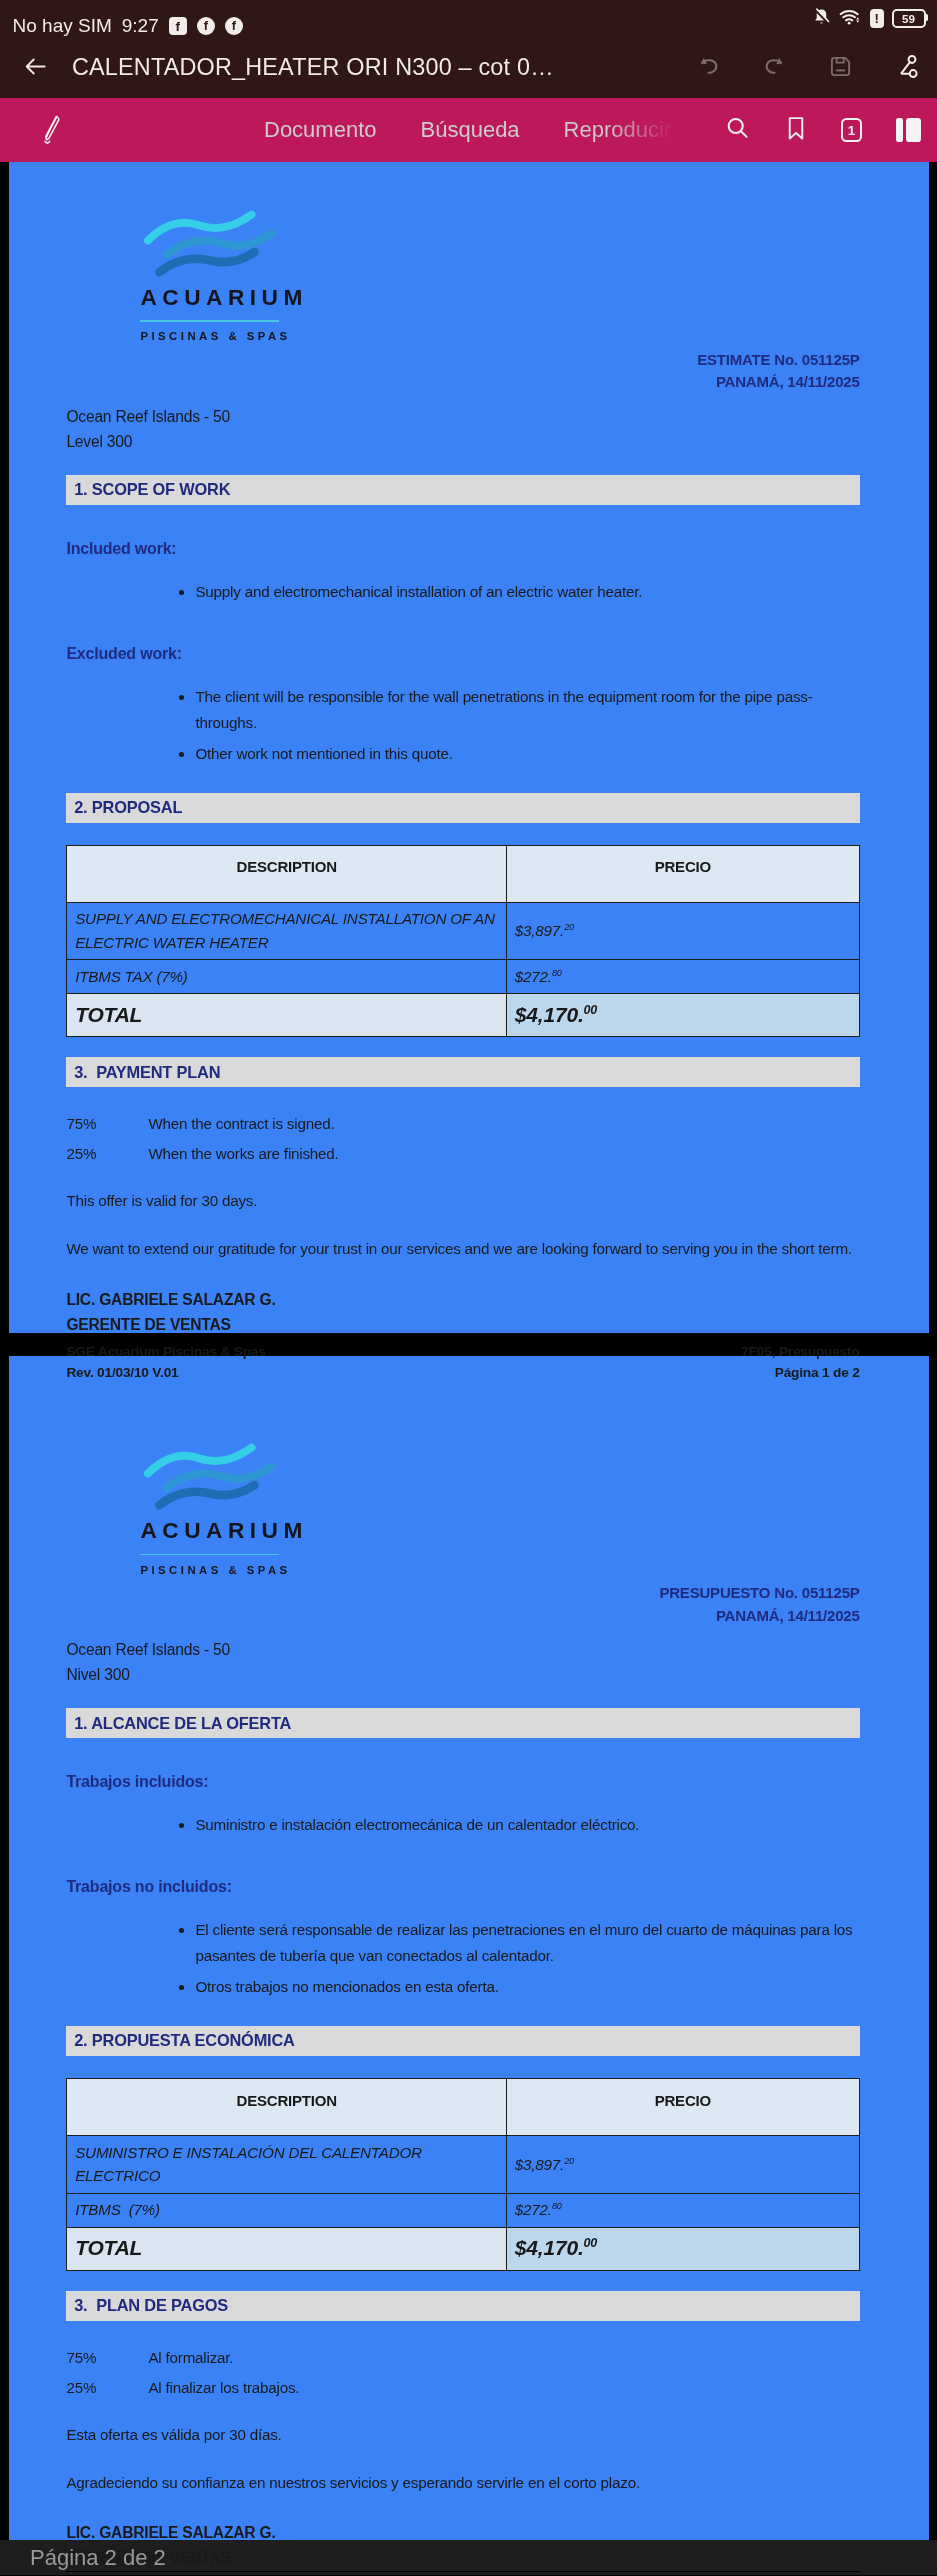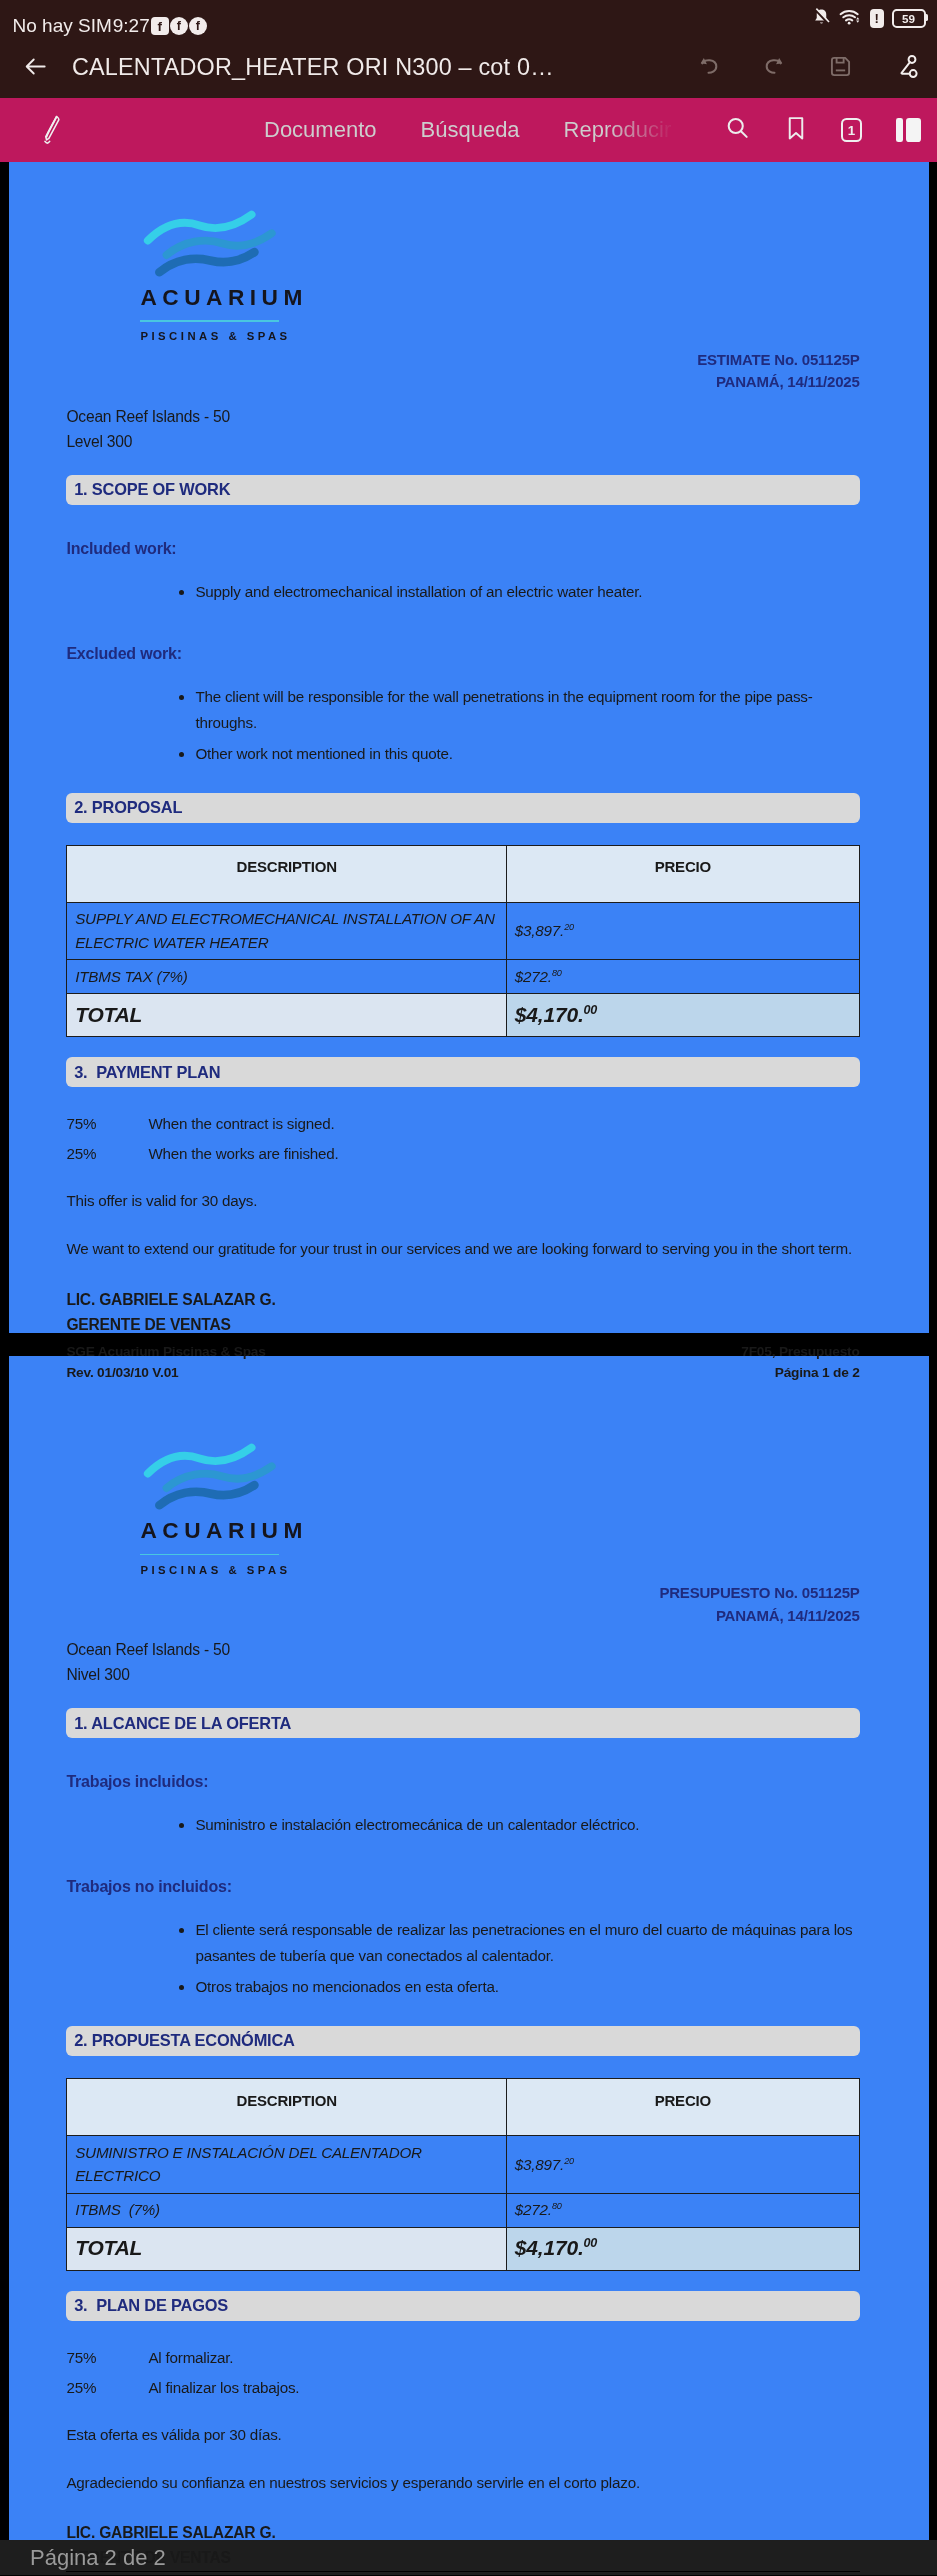--- a/index.html
+++ b/index.html
@@ -7,21 +7,21 @@
     width:938px;height:2576px;background:#000;overflow:hidden;
     font-family:"Liberation Sans",sans-serif;
     -webkit-font-smoothing:antialiased;
   }
   
   .status-bar{
     height:37px;background:#2e1715;color:#f2eceb;
     display:flex;align-items:center;padding:0 12.5px;box-sizing:border-box;
     font-size:19px;font-weight:500;
   }
-  .sb-left{display:flex;align-items:center;gap:1px;margin-top:15px;}
+  .sb-left{display:flex;align-items:center;gap:10px;margin-top:15px;}
   .sb-right{margin-left:auto;display:flex;align-items:center;gap:7.8px;}
   .fb-sq{width:18px;height:18px;background:#f2eceb;border-radius:3.9px;color:#2e1715;
     font-weight:bold;font-size:13.3px;display:flex;align-items:center;justify-content:center;}
   .fb-ci{width:18px;height:18px;background:#f2eceb;border-radius:50%;color:#2e1715;
     font-weight:bold;font-size:12.5px;display:flex;align-items:center;justify-content:center;}
   .sim-alert{width:14px;height:19px;background:#f2eceb;border-radius:3.9px;color:#2e1715;
     font-weight:bold;font-size:13.3px;display:flex;align-items:center;justify-content:center;}
   .battery{border:2px solid #f2eceb;border-radius:4.7px;width:30px;height:15.6px;
     display:flex;align-items:center;justify-content:center;font-size:11.7px;font-weight:600;position:relative;}
   .battery:after{content:"";position:absolute;right:-4.7px;top:3.1px;width:2.3px;height:7px;background:#f2eceb;border-radius:0 1.6px 1.6px 0;}
@@ -71,21 +71,21 @@
   .page-1 .logo{margin-top:44px;}
   .page-2 .logo{margin-top:83px;}
   .logo-waves{display:block;}
   .brand{font-size:22.7px;font-weight:bold;letter-spacing:5.5px;color:#15151d;margin-top:1.6px;white-space:nowrap;}
   .brand-rule{height:1.6px;background:#49c7e0;margin:5.5px 0 6.3px 0;width:139px;}
   .tagline{font-size:11.3px;font-weight:bold;letter-spacing:3.5px;color:#15151d;white-space:nowrap;}
   
   .doc-head{ text-align:right;color:#1f2b7e;font-weight:bold;font-size:15px;line-height:1.5;margin-top:3.1px;}
   .address{margin-top:11px;line-height:1.6;font-size:15.6px;}
   
-  .sec-bar{background:#d9d9d9;margin-top:20.3px;padding:2.3px 7.8px;border-radius:6px;}
+  .sec-bar{background:#d9d9d9;margin-top:20.3px;padding:2.3px 7.8px;}
   .sec-title{color:#1f2b7e;font-weight:bold;font-size:16.4px;white-space:pre-wrap;letter-spacing:-0.2px;}
   .subhead{color:#1f2b7e;font-weight:bold;font-size:16px;margin-top:32px;}
   ul.bullets{margin:17px 0 0 0;padding-left:129px;}
   ul.bullets li{margin-bottom:5.5px;line-height:1.7;}
   
   table.quote{border-collapse:collapse;width:100%;margin-top:22px;}
   table.quote td,table.quote th{border:1.2px solid #1c1c1c;vertical-align:middle;}
   th.col-desc{width:55.5%;}
   table.quote th{background:#dce8f4;font-size:15px;font-weight:bold;padding:9.4px 6.3px 23.4px 6.3px;letter-spacing:-0.2px;}
   td.cell-desc,td.cell-price{font-style:italic;font-size:15.2px;padding:4.7px 7.8px;white-space:pre-wrap;}

